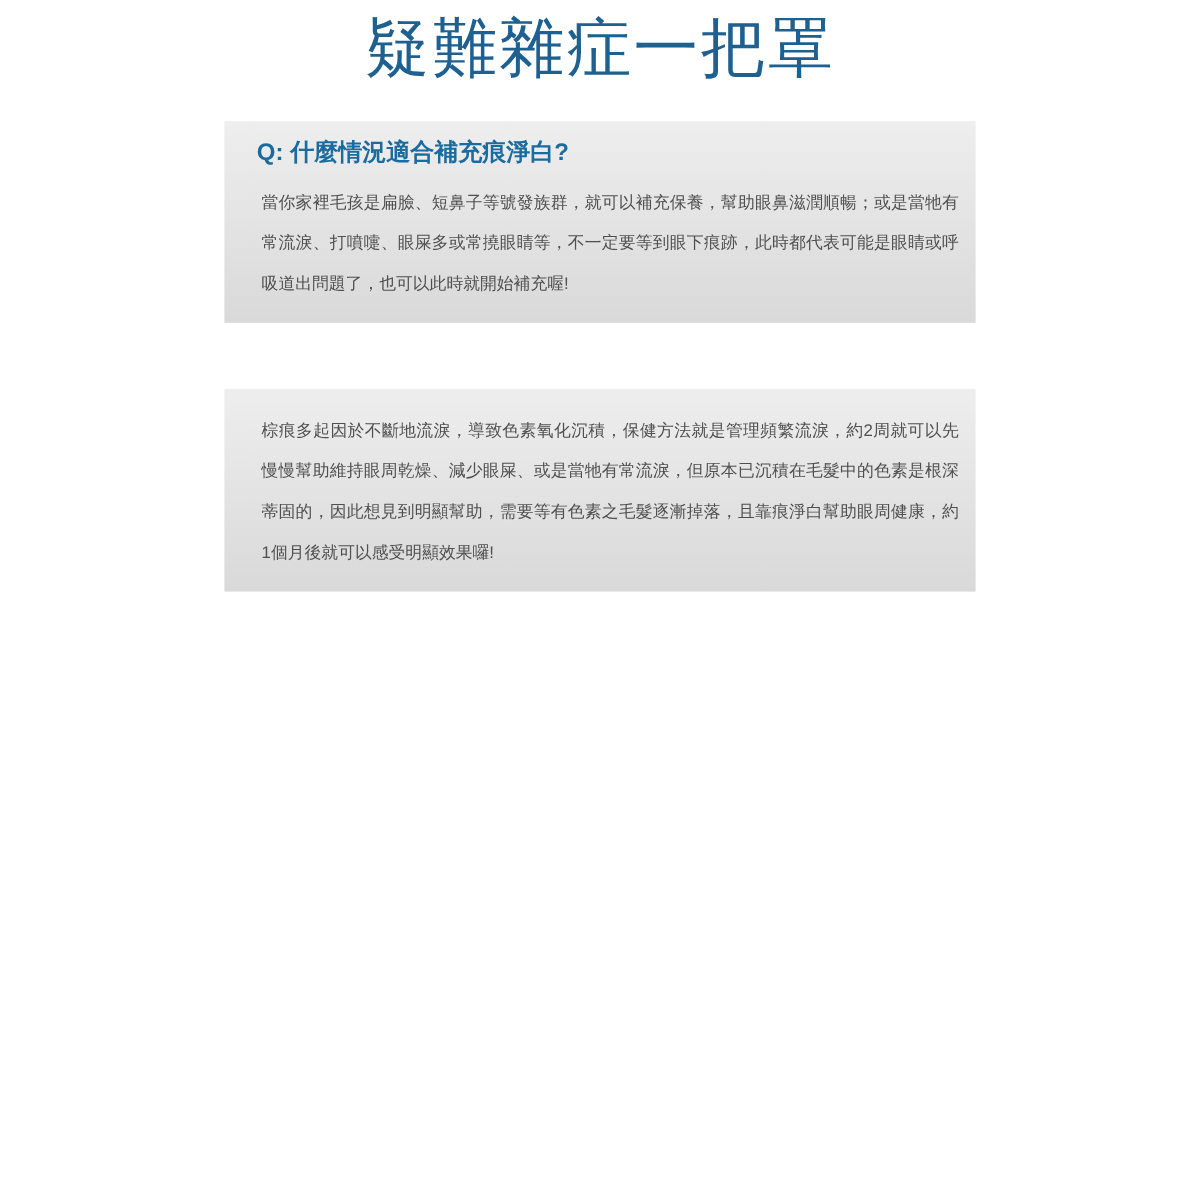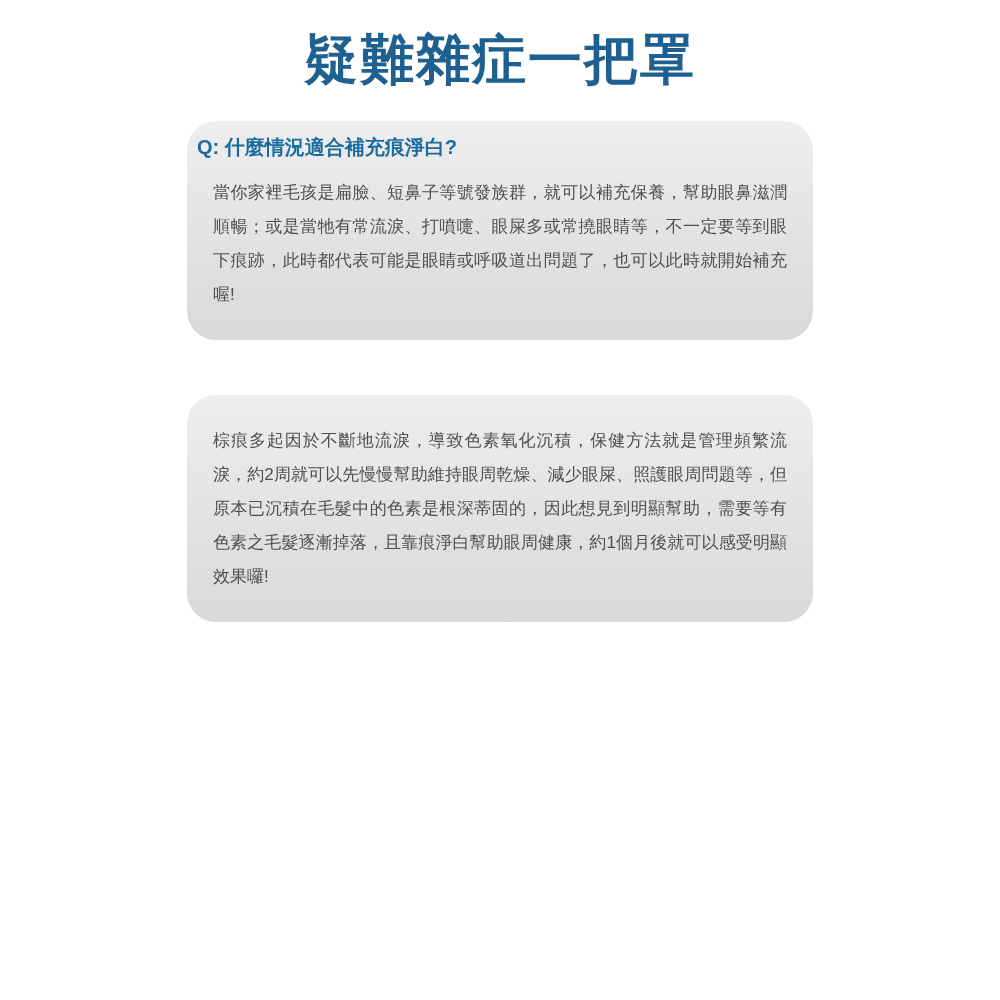--- a/index.html
+++ b/index.html
@@ -4,63 +4,62 @@
 <style>
   html, body { margin: 0; padding: 0; }
   body {
     width: 1000px;
     height: 1000px;
     background: #ffffff;
     overflow: hidden;
     font-family: "Liberation Sans", "DejaVu Sans", sans-serif;
   }
   .page-title {
-    margin: 24px 0 24px;
+    margin: 4px 0 24px;
     text-align: center;
     font-size: 54px;
-    font-weight: 700;
+    font-weight: 400;
     color: #1e6191;
     letter-spacing: 2px;
   }
   .faq-list {
     width: 626px;
     margin: 0 auto;
   }
   .faq-card {
     background: linear-gradient(180deg, #eeeeee 0%, #d9d9d9 100%);
-    padding: 13px 10px 12px 10px;
+    padding: 13px 10px 12px 27px;
     margin-bottom: 55px;
-    border-radius: 29px;
   }
   .faq-question {
     margin: 0 0 11px 0;
     color: #1a6b9f;
     font-size: 20px;
     font-weight: bold;
     line-height: 26px;
   }
   .faq-answer {
-    margin: 16px;
+    margin: 4px;
     color: #4f4f4f;
-    font-size: 17px;
+    font-size: 14px;
     line-height: 34px;
     text-align: justify;
   }
 </style>
 </head>
 <body>
 
 <h1 class="page-title">疑難雜症一把罩</h1>
 
 <div class="faq-list">
 
   <section class="faq-card">
     <h2 class="faq-question">Q: 什麼情況適合補充痕淨白?</h2>
     <p class="faq-answer">當你家裡毛孩是扁臉、短鼻子等號發族群，就可以補充保養，幫助眼鼻滋潤順暢；或是當牠有常流淚、打噴嚏、眼屎多或常撓眼睛等，不一定要等到眼下痕跡，此時都代表可能是眼睛或呼吸道出問題了，也可以此時就開始補充喔!</p>
   </section>
 
 
 
   <section class="faq-card">
-    <p class="faq-answer">棕痕多起因於不斷地流淚，導致色素氧化沉積，保健方法就是管理頻繁流淚，約2周就可以先慢慢幫助維持眼周乾燥、減少眼屎、照護眼周問題等，但原本已沉積在毛髮中的色素是根深蒂固的，因此想見到明顯幫助，需要等有色素之毛髮逐漸掉落，且靠痕淨白幫助眼周健康，約1個月後就可以感受明顯效果囉!</p>
+    <p class="faq-answer">棕痕多起因於不斷地流淚，導致色素氧化沉積，保健方法就是管理頻繁流淚，約2周就可以先慢慢幫助維持眼周乾燥、減少眼屎、或是當牠有常流淚，但原本已沉積在毛髮中的色素是根深蒂固的，因此想見到明顯幫助，需要等有色素之毛髮逐漸掉落，且靠痕淨白幫助眼周健康，約1個月後就可以感受明顯效果囉!</p>
   </section>
 
 </div>
 
 </body></html>

